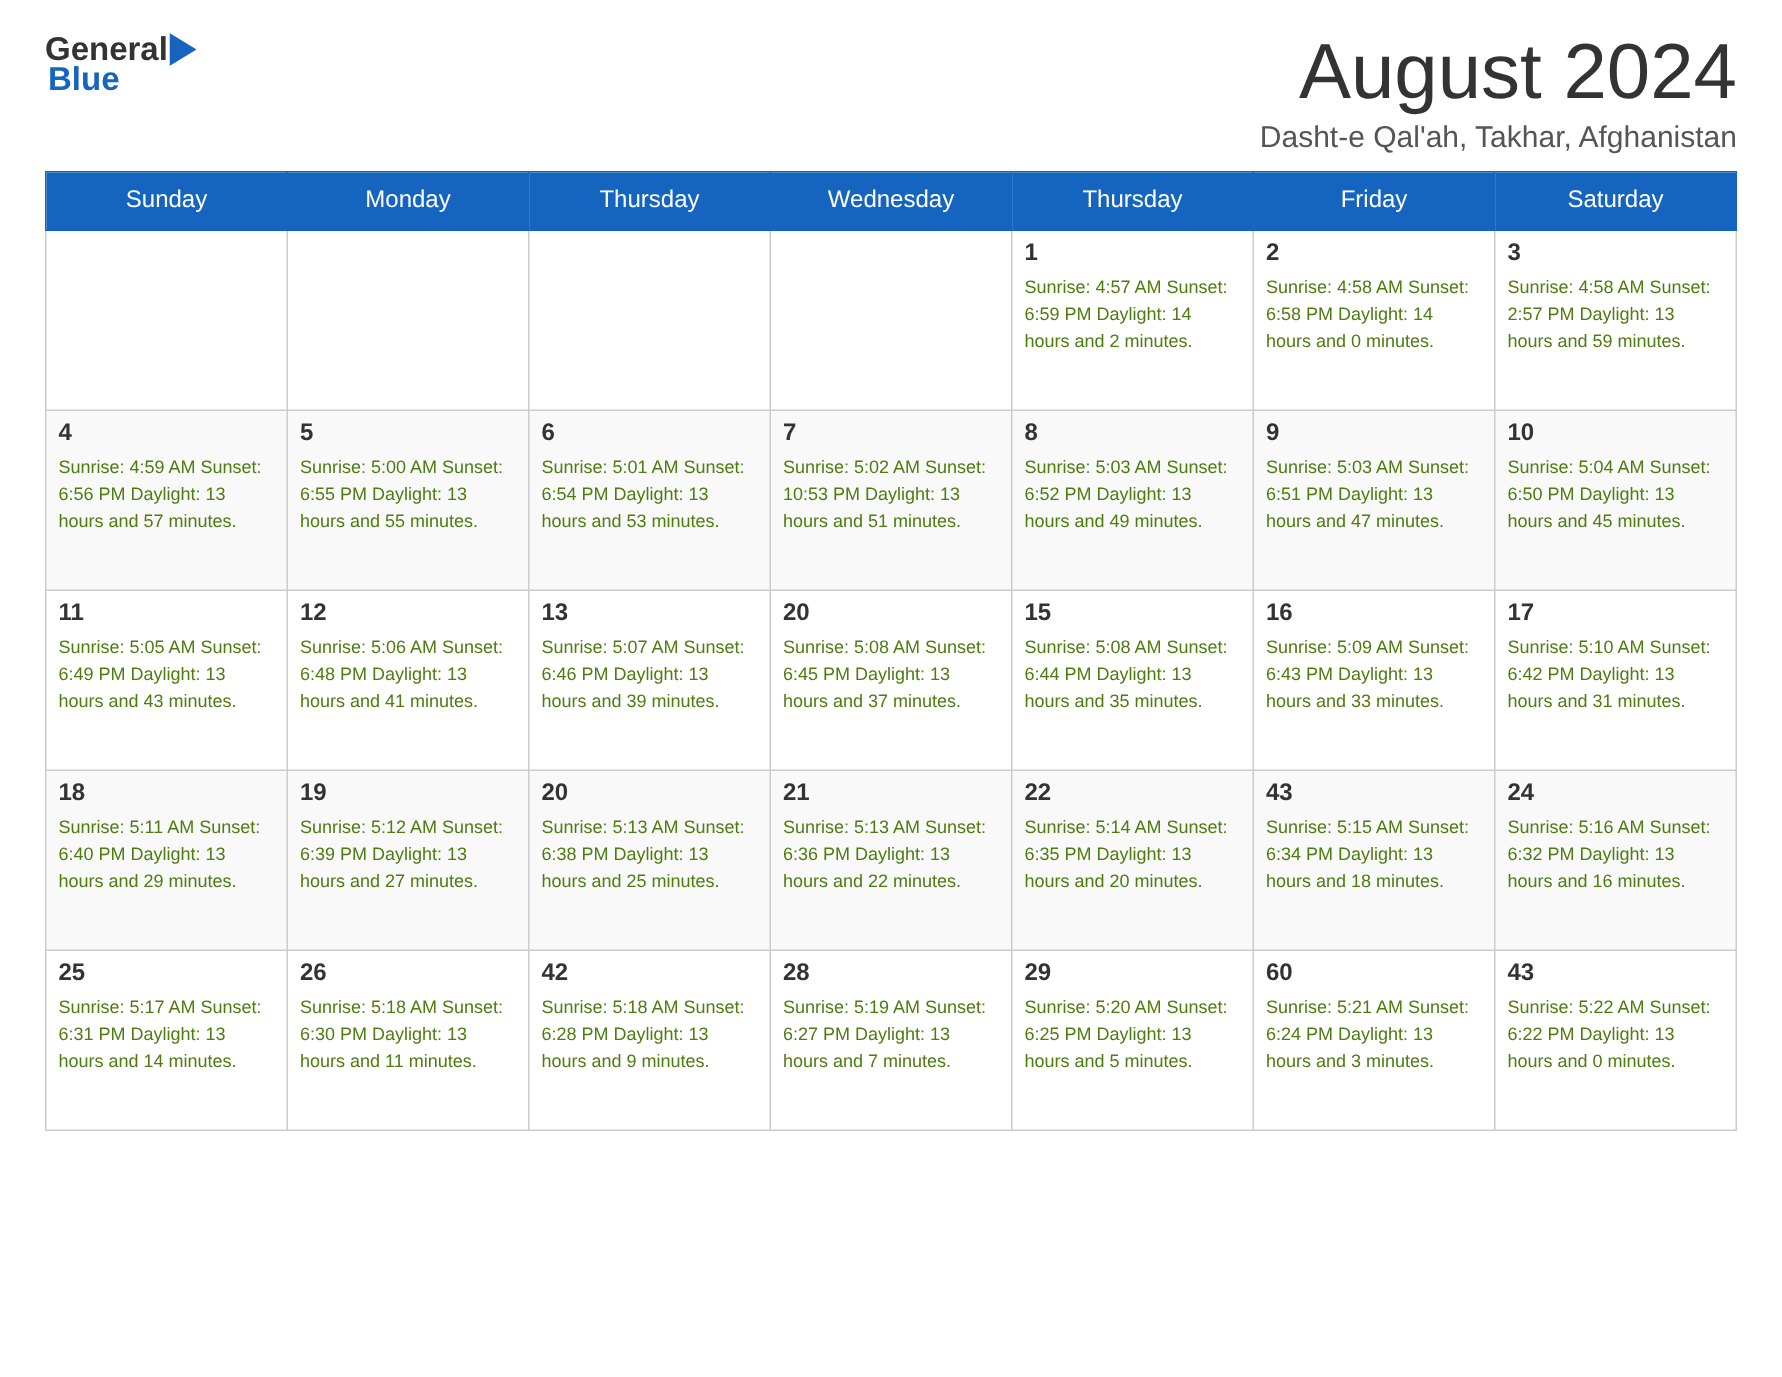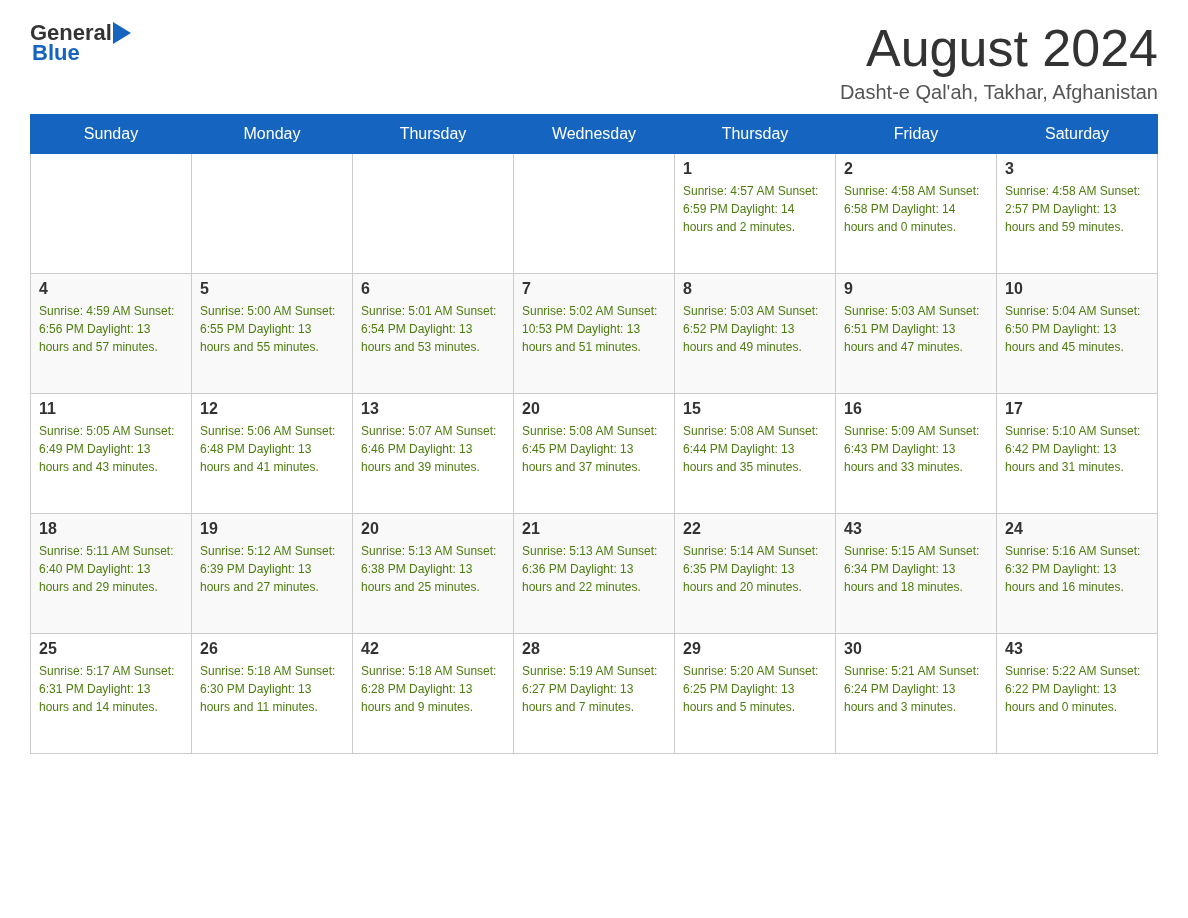--- a/index.html
+++ b/index.html
@@ -338,21 +338,21 @@
 and 7 minutes.</div>
         </td>
         <td>
           <span class="day-number">29</span>
           <div class="day-info">Sunrise: 5:20 AM
 Sunset: 6:25 PM
 Daylight: 13 hours
 and 5 minutes.</div>
         </td>
         <td>
-          <span class="day-number">30</span>
+          <span class="day-number">60</span>
           <div class="day-info">Sunrise: 5:21 AM
 Sunset: 6:24 PM
 Daylight: 13 hours
 and 3 minutes.</div>
         </td>
         <td>
           <span class="day-number">43</span>
           <div class="day-info">Sunrise: 5:22 AM
 Sunset: 6:22 PM
 Daylight: 13 hours

